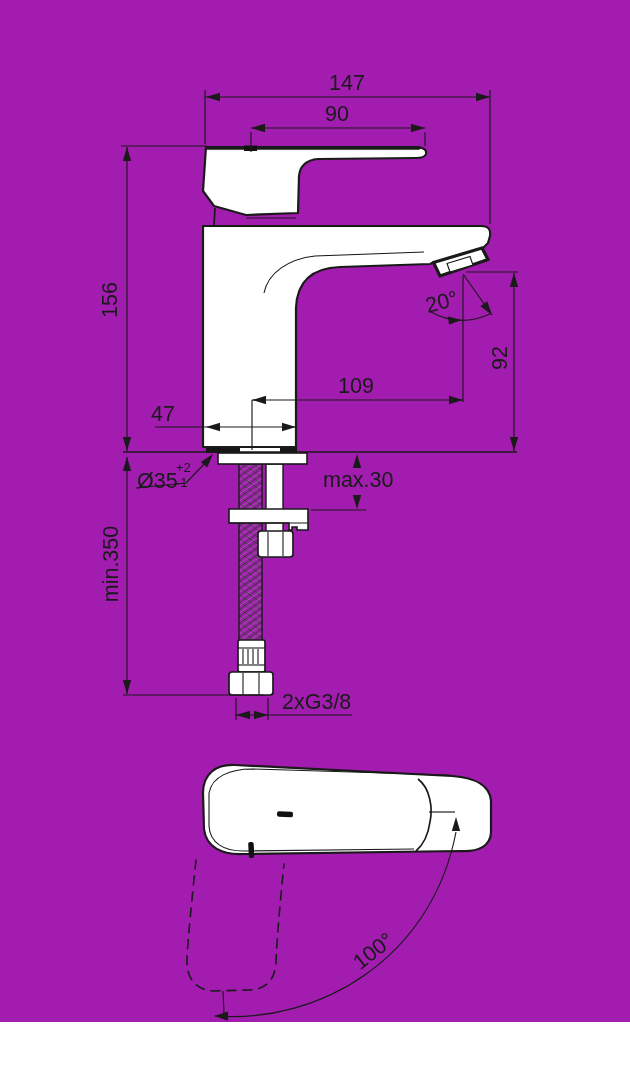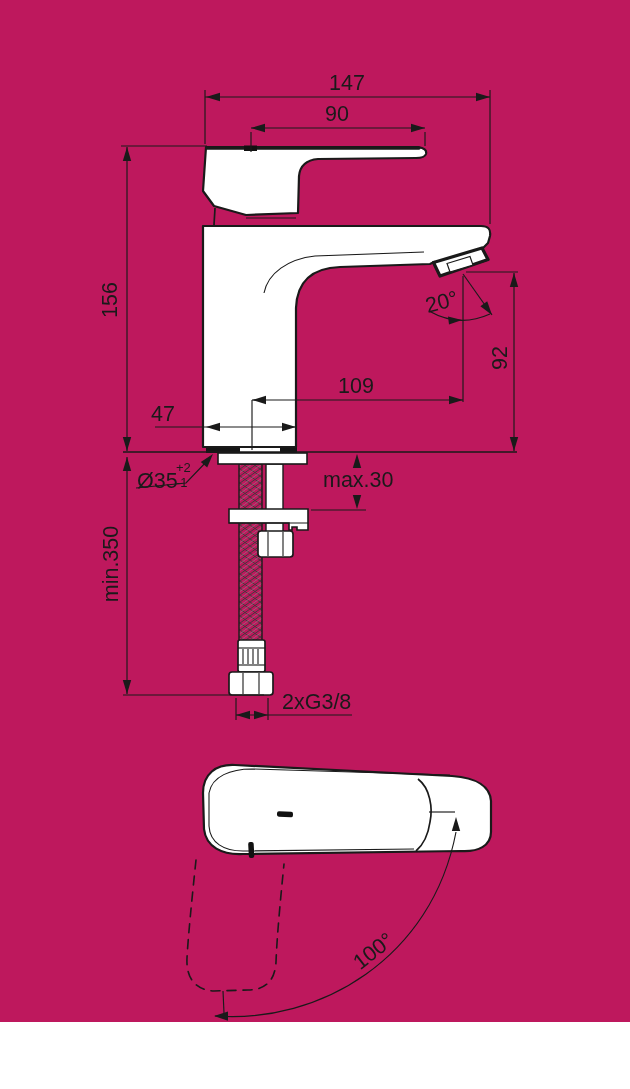--- a/index.html
+++ b/index.html
@@ -1,16 +1,16 @@
 <!DOCTYPE html>
 <html><head>
 <meta charset="utf-8">
 <style>
   html,body{margin:0;padding:0;background:#fff;}
-  .stage{position:relative;width:630px;height:1022px;background:#be185d;overflow:hidden;
+  .stage{position:relative;width:630px;height:1022px;background:#a21caf;overflow:hidden;
          font-family:"Liberation Sans", sans-serif;}
   svg{display:block;}
   text{fill:#1a1a1a;font-family:"Liberation Sans", sans-serif;}
   .dim-text{font-size:21.5px;}
   .dim-text-sm{font-size:13px;}
   .outline{fill:#fff;stroke:#1a1a1a;stroke-width:2.2;stroke-linejoin:round;}
   .thick{fill:none;stroke:#1a1a1a;stroke-width:3.4;stroke-linecap:round;}
   .thin{fill:none;stroke:#1a1a1a;stroke-width:1.1;}
   .mid{fill:none;stroke:#1a1a1a;stroke-width:1.7;}
   .dim{fill:none;stroke:#1a1a1a;stroke-width:1.15;}

